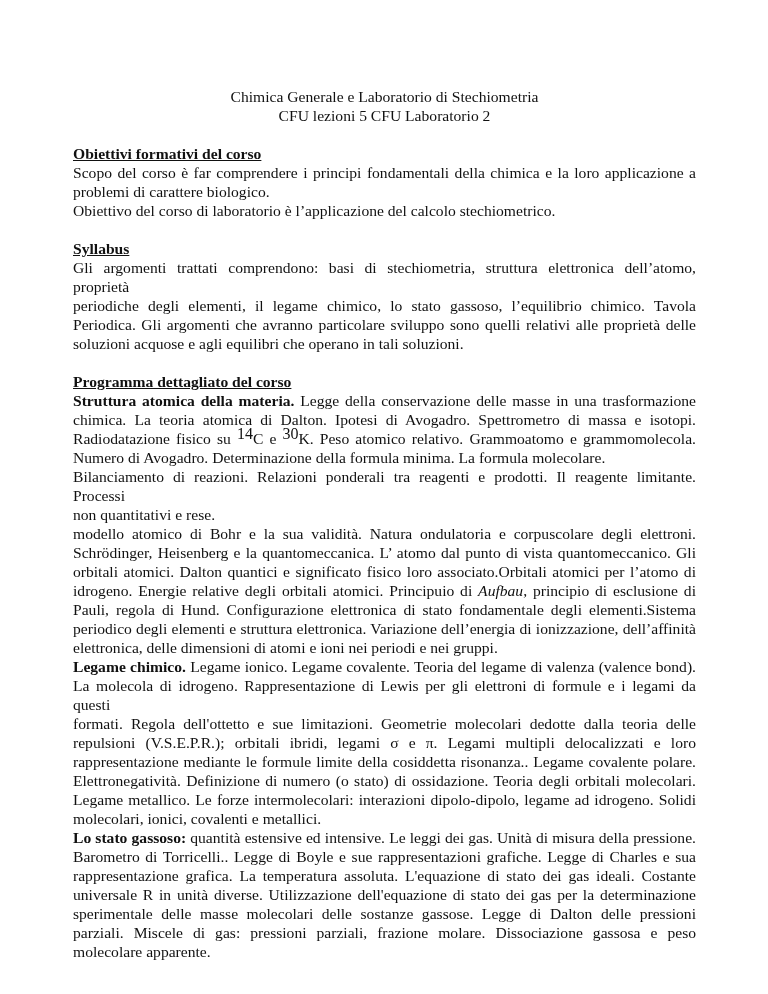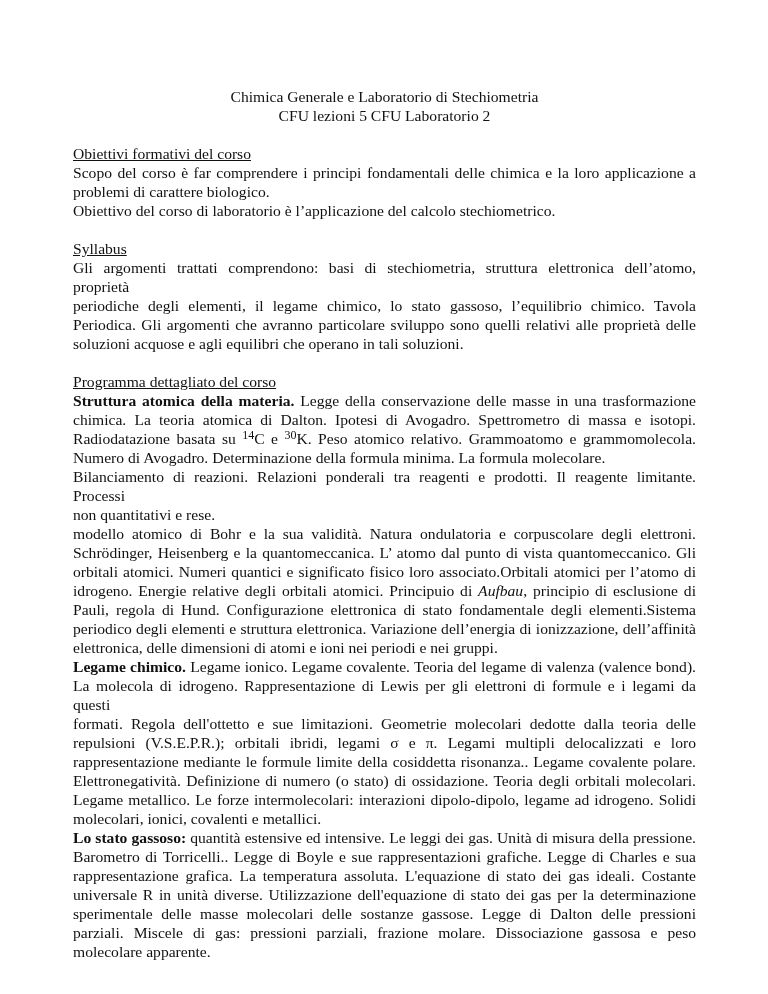--- a/index.html
+++ b/index.html
@@ -3,57 +3,57 @@
 <meta charset="utf-8">
 <style>
   html, body { margin: 0; padding: 0; background: #ffffff; }
   body { width: 768px; height: 994px; overflow: hidden; position: relative;
          font-family: "Liberation Serif", "DejaVu Serif", serif; color: #111; }
   .page { position: absolute; left: 73px; top: 87px; width: 623px; font-size: 15.6px; line-height: 19px; }
   .center { text-align: center; font-weight: normal; }
   .line { display: block; white-space: nowrap; }
   .j { text-align: justify; text-align-last: justify; white-space: normal; }
   .gap { height: 19px; }
-  .h { font-weight: normal; text-decoration: underline; }
+  .h { font-weight: bold; text-decoration: underline; }
   b { font-weight: bold; }
-  sup { font-size: 12px; vertical-align: 5px; line-height: 0; }
+  sup { font-size: 16px; vertical-align: 5px; line-height: 0; }
 </style>
 </head>
 <body>
 
 <div class="page">
   <span class="line center">Chimica Generale e  Laboratorio di Stechiometria</span>
   <span class="line center">CFU lezioni  5 CFU Laboratorio  2</span>
   <div class="gap"></div>
 
   <span class="line h">Obiettivi formativi del corso</span>
-  <span class="line j">Scopo del corso è far comprendere i principi fondamentali delle chimica e la loro applicazione a</span>
+  <span class="line j">Scopo del corso è far comprendere i principi fondamentali della chimica e la loro applicazione a</span>
   <span class="line">problemi di carattere biologico.</span>
   <span class="line">Obiettivo del corso di laboratorio è l’applicazione del calcolo stechiometrico.</span>
   <div class="gap"></div>
 
   <span class="line h">Syllabus</span>
   <span class="line j">Gli argomenti trattati comprendono: basi di stechiometria, struttura elettronica dell’atomo, proprietà</span>
   <span class="line j">periodiche degli elementi, il legame chimico, lo stato gassoso, l’equilibrio chimico. Tavola</span>
   <span class="line j">Periodica. Gli argomenti che avranno particolare sviluppo sono quelli relativi alle proprietà delle</span>
   <span class="line">soluzioni acquose e agli equilibri che operano in tali soluzioni.</span>
   <div class="gap"></div>
 
   <span class="line h">Programma dettagliato del corso</span>
 
   <span class="line j"><b>Struttura atomica della materia.</b><span> Legge della conservazione delle masse in una trasformazione</span></span>
   <span class="line j">chimica. La teoria atomica di Dalton. Ipotesi di Avogadro. Spettrometro di massa e isotopi.</span>
-  <span class="line j"><span>Radiodatazione basata su </span><sup>14</sup><span>C e </span><sup>30</sup><span>K. Peso atomico relativo. Grammoatomo e grammomolecola.</span></span>
+  <span class="line j"><span>Radiodatazione fisico su </span><sup>14</sup><span>C e </span><sup>30</sup><span>K. Peso atomico relativo. Grammoatomo e grammomolecola.</span></span>
   <span class="line">Numero di Avogadro. Determinazione della formula minima. La formula molecolare.</span>
   <span class="line j">Bilanciamento di reazioni. Relazioni ponderali tra reagenti e prodotti. Il reagente limitante. Processi</span>
   <span class="line">non quantitativi e rese.</span>
 
   <span class="line j">modello atomico di Bohr e la sua validità. Natura ondulatoria e corpuscolare degli elettroni.</span>
   <span class="line j">Schrödinger, Heisenberg e la quantomeccanica. L’ atomo dal punto di vista quantomeccanico. Gli</span>
-  <span class="line j">orbitali atomici. Numeri quantici e significato fisico loro associato.Orbitali atomici per l’atomo di</span>
+  <span class="line j">orbitali atomici. Dalton quantici e significato fisico loro associato.Orbitali atomici per l’atomo di</span>
   <span class="line j"><span>idrogeno. Energie relative degli orbitali atomici. Principuio di </span><i>Aufbau</i><span>, principio di esclusione di</span></span>
   <span class="line j">Pauli, regola di Hund. Configurazione elettronica di stato fondamentale degli elementi.Sistema</span>
   <span class="line j">periodico degli elementi e struttura elettronica. Variazione dell’energia di ionizzazione, dell’affinità</span>
   <span class="line">elettronica, delle dimensioni di atomi e ioni nei periodi e nei gruppi.</span>
 
   <span class="line j"><b>Legame chimico.</b><span> Legame ionico. Legame covalente. Teoria del legame di valenza (valence bond).</span></span>
   <span class="line j">La molecola di idrogeno. Rappresentazione di Lewis per gli elettroni di formule e i legami da questi</span>
   <span class="line j">formati. Regola dell'ottetto e sue limitazioni. Geometrie molecolari dedotte dalla teoria delle</span>
   <span class="line j">repulsioni (V.S.E.P.R.); orbitali ibridi, legami σ e π. Legami multipli delocalizzati e loro</span>
   <span class="line j">rappresentazione mediante le formule limite della cosiddetta risonanza.. Legame covalente polare.</span>

